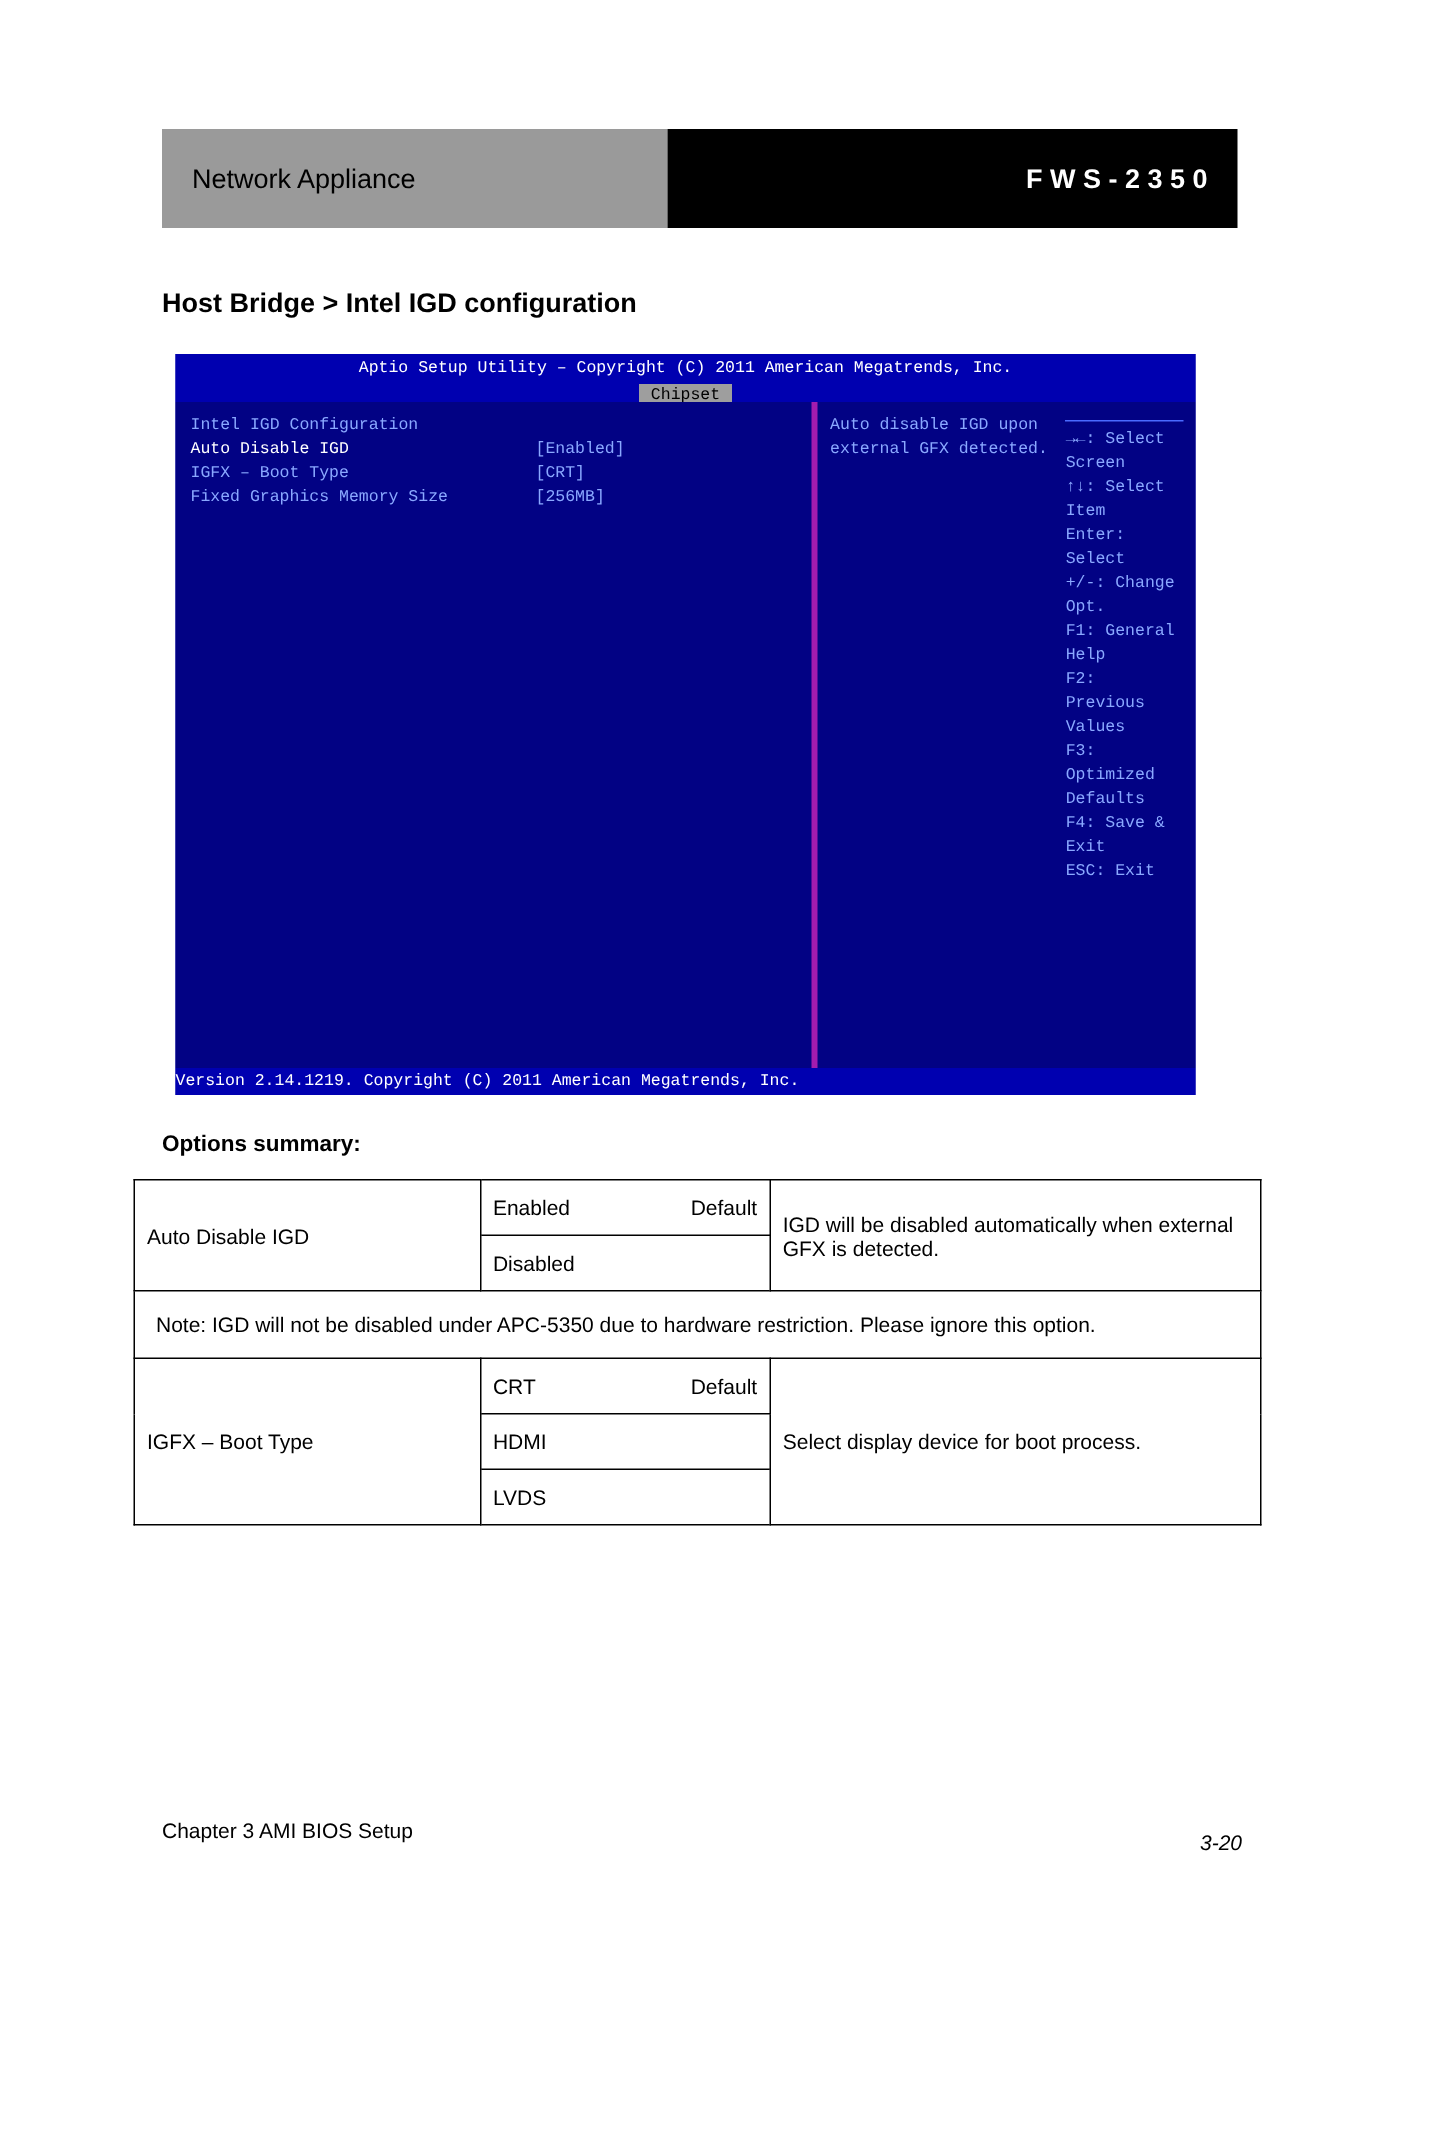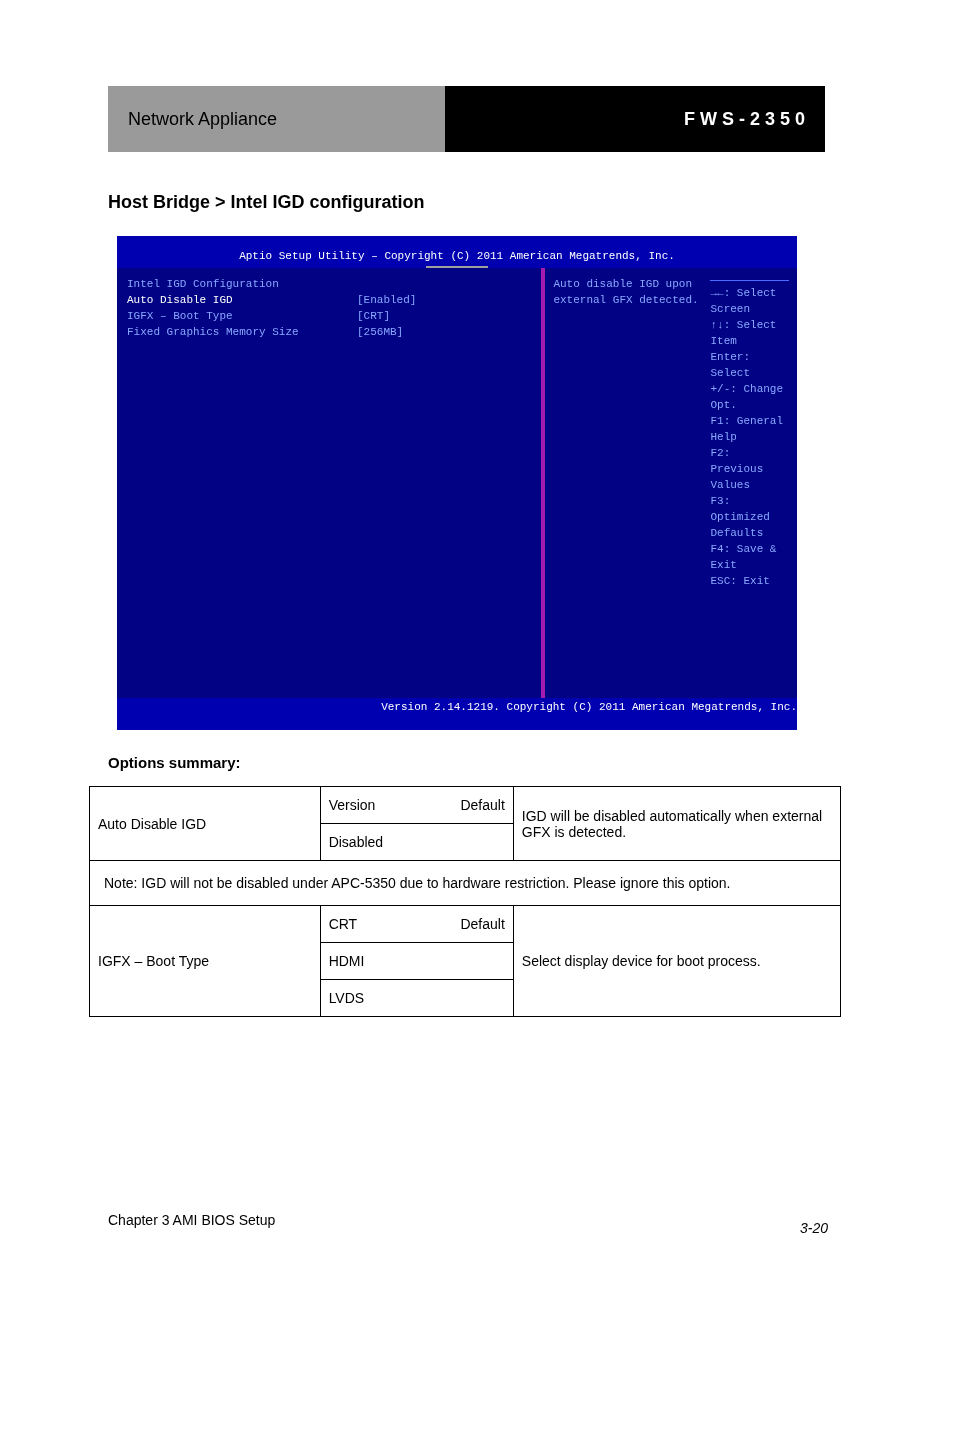--- a/index.html
+++ b/index.html
@@ -57,21 +57,21 @@
       font-size: 12px;
       display: flex;
       flex-direction: column;
     }
     .bios-titlebar {
       height: 32px;
       background: #0000b0;
       color: #fff;
       text-align: center;
       line-height: 16px;
-      padding-top: 12px;
+      padding-top: 2px;
       font-size: 11px;
     }
     .bios-tab {
       display: inline-block;
       background: #9e9e9e;
       color: #000;
       padding: 0 8px;
       margin-top: 2px;
     }
     .bios-body {
@@ -99,24 +99,24 @@
       justify-content: space-between;
       line-height: 16px;
       font-size: 11px;
     }
     .bios-right hr {
       border: none;
       border-top: 1px solid #4a6aff;
       margin: 4px 0;
     }
     .bios-footer {
-      height: 32px;
+      height: 18px;
       background: #0000b0;
       color: #fff;
-      text-align: right;
+      text-align: left;
       font-size: 11px;
       line-height: 18px;
     }
     .options-heading {
       position: absolute;
       top: 754px;
       left: 108px;
       font-size: 15px;
       font-weight: bold;
       color: #000;
@@ -194,21 +194,21 @@
   <div class="bios-footer">Version 2.14.1219. Copyright (C) 2011 American Megatrends, Inc.</div>
 </div>
 
 <div class="options-heading">Options summary:</div>
 
 <table class="tbl">
   <tbody>
       <tr>
     <td class="c1" rowspan="2">Auto Disable IGD</td>
     <td class="c2">
-      <span>Version</span>
+      <span>Enabled</span>
       <span style="float:right">Default</span>
     </td>
     <td class="c3" rowspan="2">IGD will be disabled automatically when external GFX is detected.</td>
   </tr>
   <tr>
     <td class="c2">Disabled</td>
   </tr>
   <tr>
     <td colspan="3" class="noteblock">Note: IGD will not be disabled under APC-5350 due to hardware restriction. Please ignore this option.</td>
   </tr>

